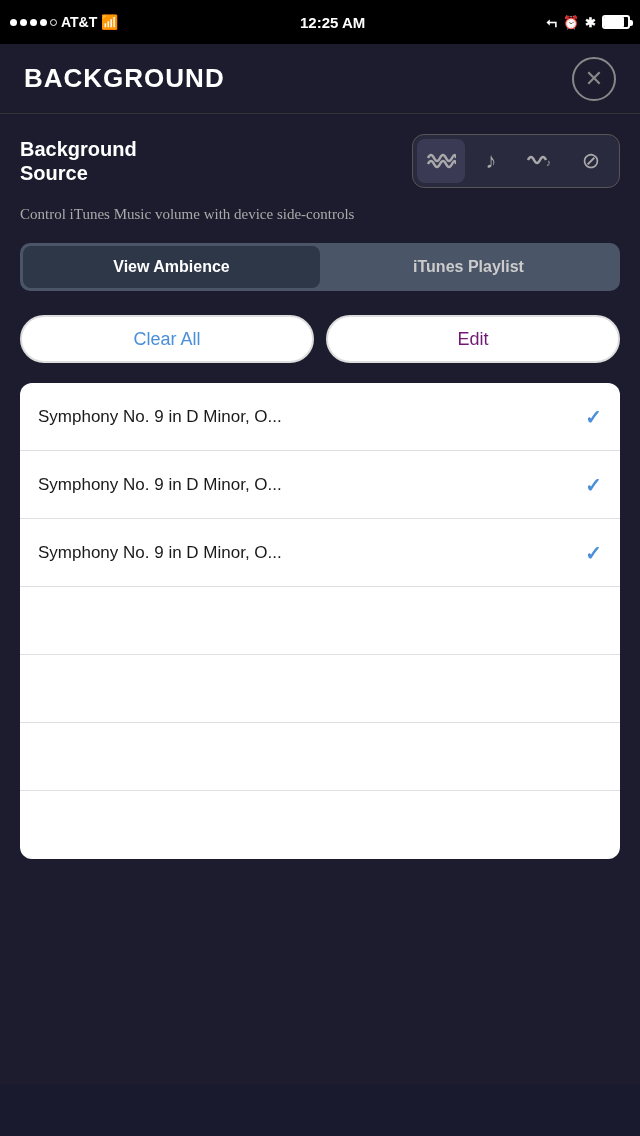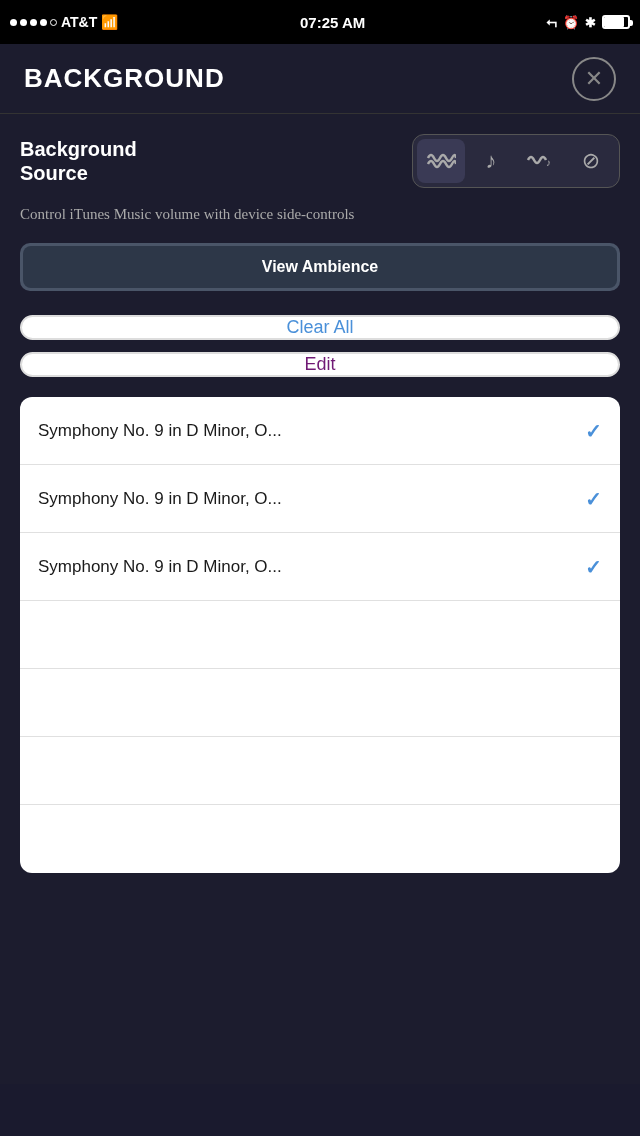--- a/index.html
+++ b/index.html
@@ -217,21 +217,20 @@
     .seg-btn.inactive {
       background: transparent;
       color: #ccc;
     }
 
     
     .action-buttons {
       display: flex;
       gap: 12px;
       margin-bottom: 20px;
-      flex-direction: column;
     }
 
     .action-btn {
       flex: 1;
       height: 48px;
       border-radius: 24px;
       border: 2px solid #ddd;
       background: #fff;
       font-size: 18px;
       font-weight: 500;
@@ -306,21 +305,21 @@
     <div class="dots">
       <div class="dot"></div>
       <div class="dot"></div>
       <div class="dot"></div>
       <div class="dot"></div>
       <div class="dot empty"></div>
     </div>
     <span>AT&amp;T</span>
     <span>📶</span>
   </div>
-  <div class="status-time">07:25 AM</div>
+  <div class="status-time">12:25 AM</div>
   <div class="status-right">
     <span style="font-size:13px;">⮢</span>
     <span style="font-size:13px;">⏰</span>
     <span style="font-size:13px;">✱</span>
     <div class="battery">
       <div class="battery-fill"></div>
     </div>
   </div>
 </div>
 
@@ -359,20 +358,21 @@
         <button class="icon-btn">
           <span style="font-size:22px; color:#aaa;">⊘</span>
         </button>
       </div>
     </div>
 
     <p class="description">Control iTunes Music volume with device side-controls</p>
 
     <div class="segmented-control">
       <button class="seg-btn active">View Ambience</button>
+      <button class="seg-btn inactive">iTunes Playlist</button>
     </div>
 
     <div class="action-buttons">
       <button class="action-btn clear">Clear All</button>
       <button class="action-btn edit">Edit</button>
     </div>
 
     <div class="playlist-container">
 
       <div class="playlist-item">

